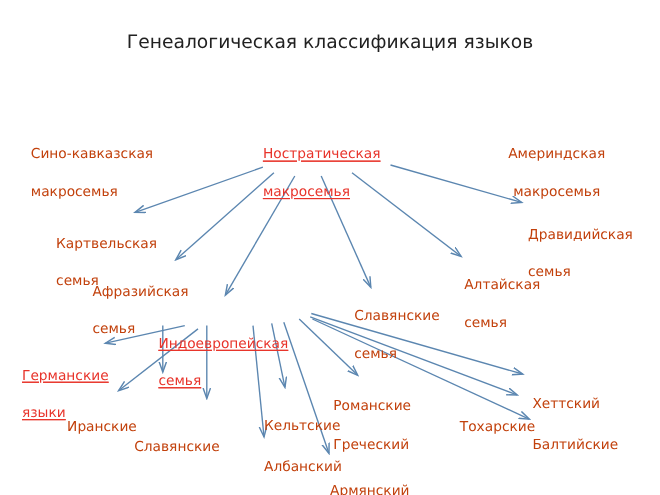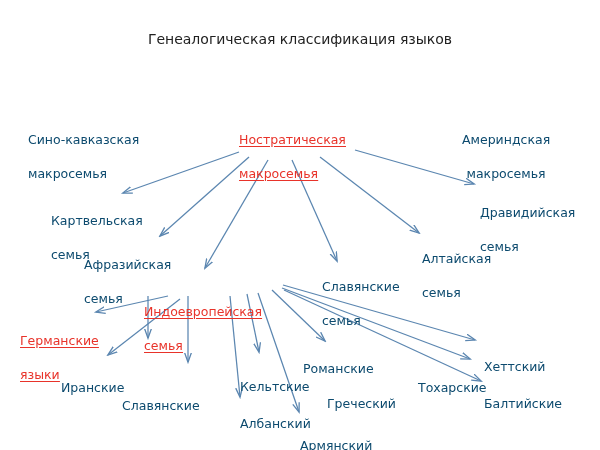--- a/index.html
+++ b/index.html
@@ -15,40 +15,40 @@
     background: #ffffff;
     overflow: hidden;
     font-family: "DejaVu Sans", "Liberation Sans", sans-serif;
   }
   #diagram-title {
     position: absolute;
     left: 0;
     top: 26px;
     width: 600px;
     text-align: center;
-    font-size: 14px;
+    font-size: 17px;
     line-height: 26px;
     color: #212121;
     font-family: "DejaVu Sans", "Liberation Sans", sans-serif;
     letter-spacing: 0px;
     white-space: nowrap;
   }
   svg#arrow-layer {
     position: absolute;
     left: 0;
     top: 0;
     width: 600px;
     height: 450px;
     pointer-events: none;
   }
   .node {
     position: absolute;
     font-size: 12.5px;
     line-height: 17px;
-    color: #0c4a6e;
+    color: #c2410c;
     white-space: pre-line;
     font-family: "DejaVu Sans", "Liberation Sans", sans-serif;
   }
   .node.red {
     color: #e8332a;
     text-decoration: underline;
     text-decoration-color: #e8332a;
     text-underline-offset: 2px;
   }
   .node.red .ln {
@@ -156,21 +156,21 @@
   </div>
 
   <div class="node" style="left:240px; top:361px;">
     <span class="ln">Кельтские</span>
   </div>
 
   <div class="node" style="left:303px; top:343px;">
     <span class="ln">Романские</span>
   </div>
 
-  <div class="node" style="left:303px; top:378px;margin-left:24px;">
+  <div class="node" style="left:303px; top:378px;">
     <span class="ln">Греческий</span>
   </div>
 
   <div class="node" style="left:240px; top:398px;">
     <span class="ln">Албанский</span>
   </div>
 
   <div class="node" style="left:300px; top:420px;">
     <span class="ln">Армянский</span>
   </div>

